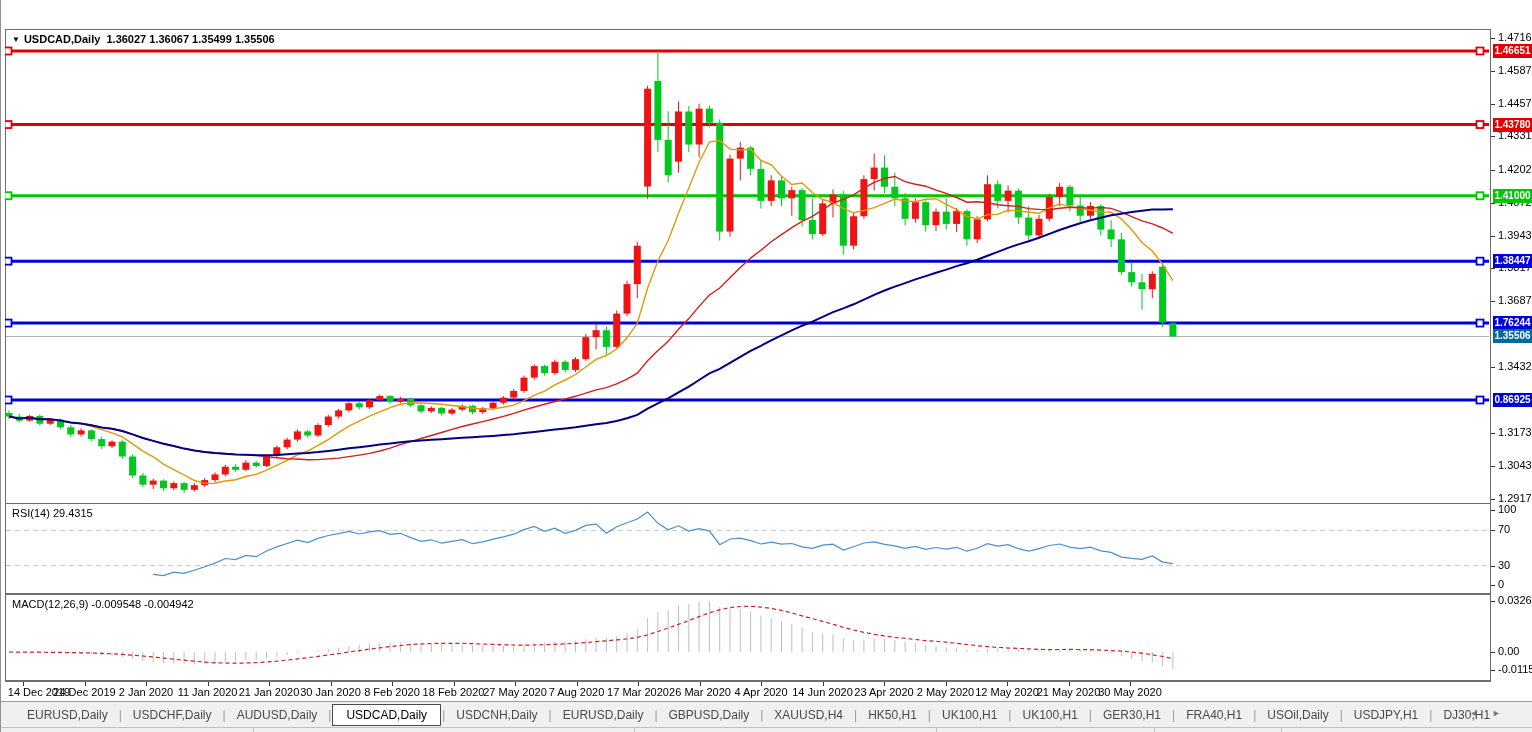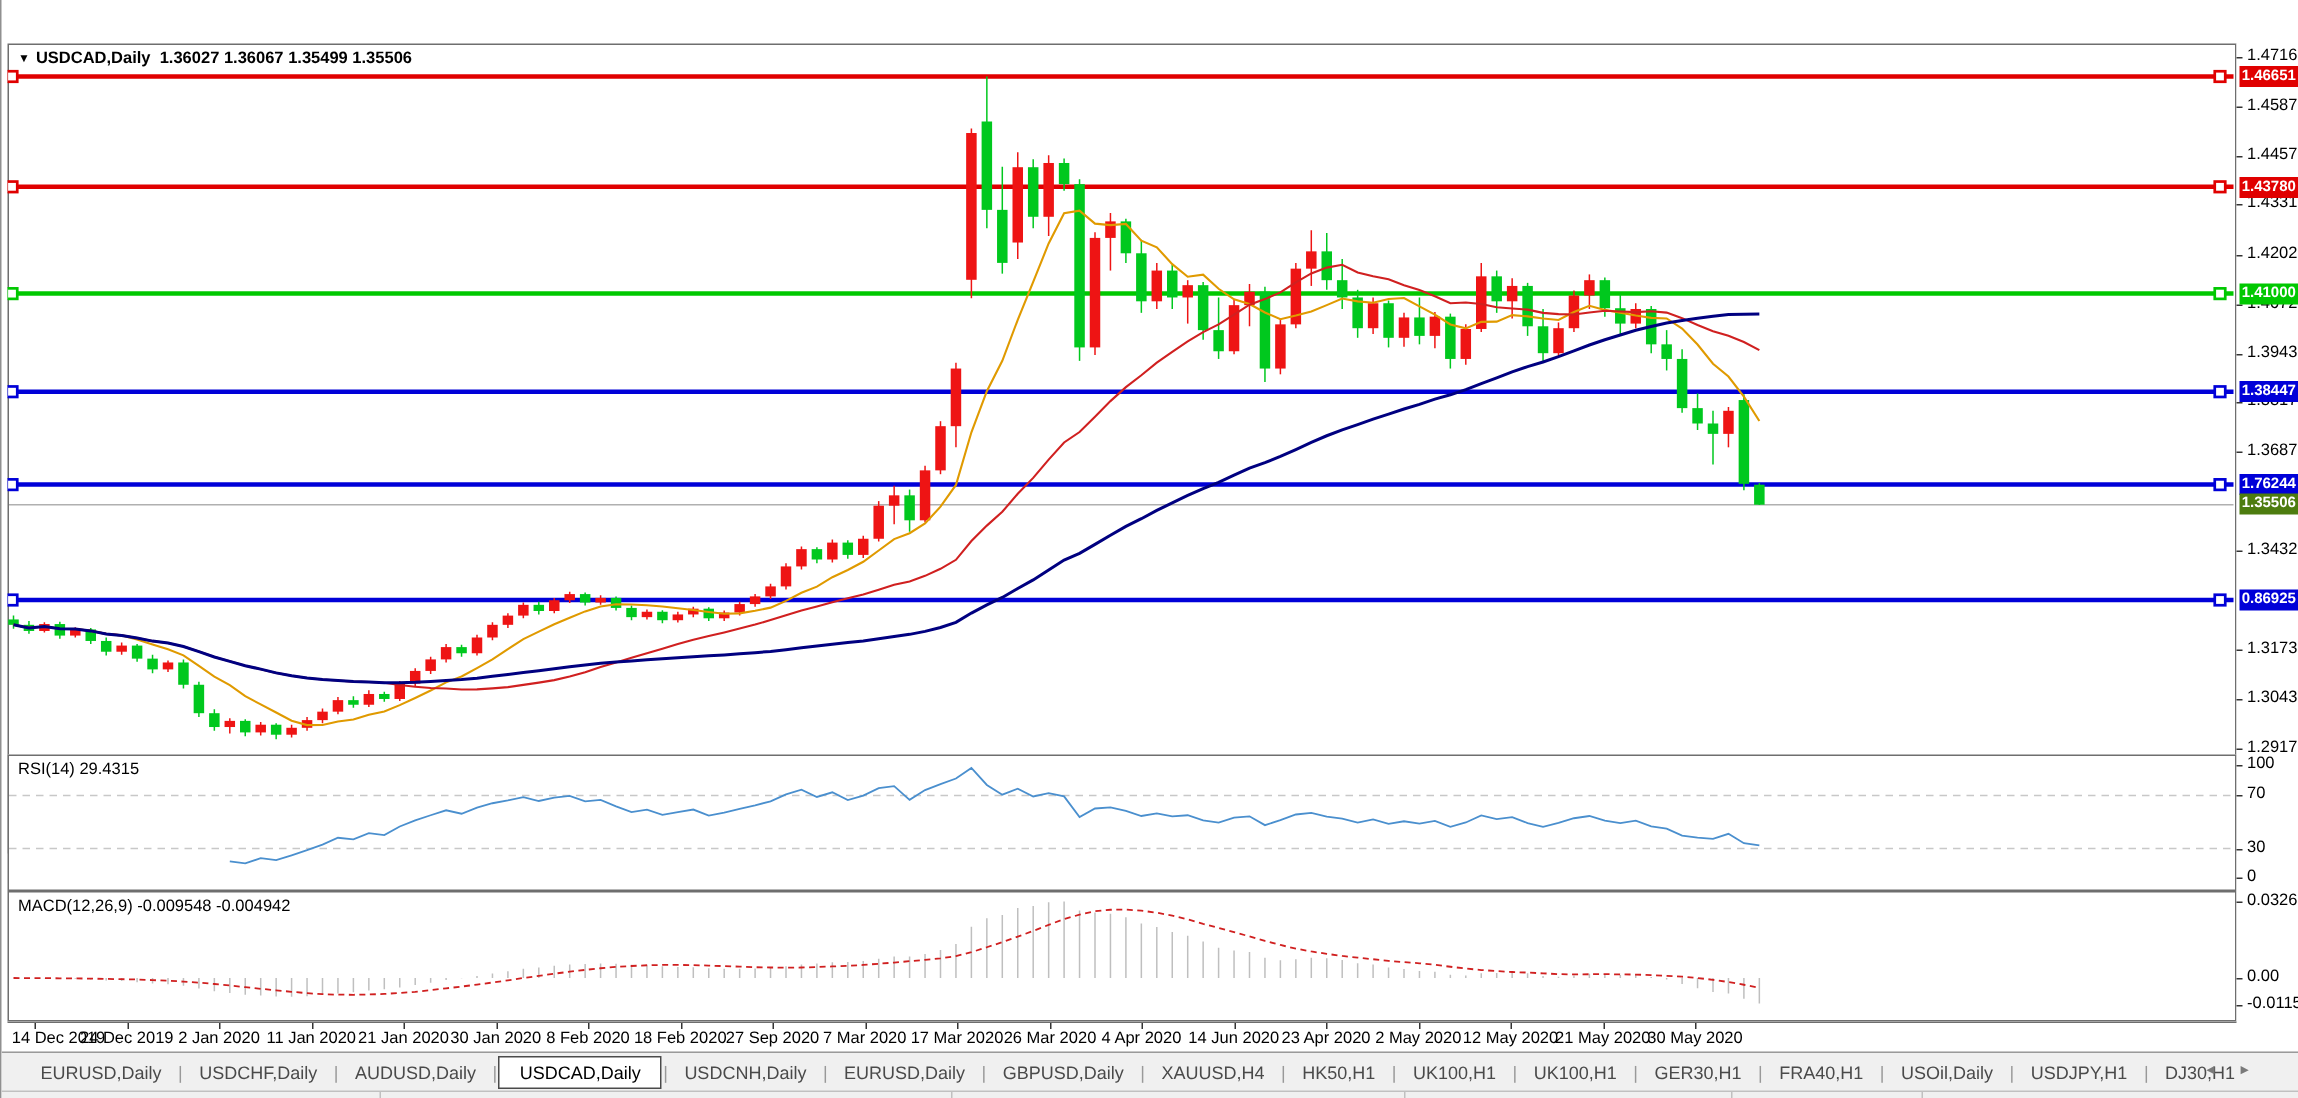--- a/index.html
+++ b/index.html
@@ -474,43 +474,43 @@
       <div class="axtick" style="top:623px"></div>
       <div class="axlabel" style="top:616px">0.00</div>
       <div class="axtick" style="top:641px"></div>
       <div class="axlabel" style="top:634px">-0.011558</div>
       <div class="pbadge" style="top:15px;background:#e00000">1.46651</div>
       <div class="pbadge" style="top:88.53995901639348px;background:#e00000">1.43780</div>
       <div class="pbadge" style="top:159.74897540983622px;background:#00c800">1.41000</div>
       <div class="pbadge" style="top:225.14344262295054px;background:#0000d8">1.38447</div>
       <div class="pbadge" style="top:287.07991803278685px;background:#0000d8">1.76244</div>
       <div class="pbadge" style="top:364.00102459016387px;background:#0000d8">0.86925</div>
-      <div class="pbadge" style="top:300.4764344262296px;background:#4d7c0f">1.35506</div>
+      <div class="pbadge" style="top:300.4764344262296px;background:#0369a1">1.35506</div>
     </div>
   <div id="x-axis">
       <div class="xtick" style="left:18px"></div>
       <div class="xlab" style="left:34px">14 Dec 2019</div>
       <div class="xtick" style="left:79.5px"></div>
       <div class="xlab" style="left:79.5px">24 Dec 2019</div>
       <div class="xtick" style="left:141px"></div>
       <div class="xlab" style="left:141px">2 Jan 2020</div>
       <div class="xtick" style="left:202.5px"></div>
       <div class="xlab" style="left:202.5px">11 Jan 2020</div>
       <div class="xtick" style="left:264px"></div>
       <div class="xlab" style="left:264px">21 Jan 2020</div>
       <div class="xtick" style="left:325.5px"></div>
       <div class="xlab" style="left:325.5px">30 Jan 2020</div>
       <div class="xtick" style="left:387px"></div>
       <div class="xlab" style="left:387px">8 Feb 2020</div>
       <div class="xtick" style="left:448.5px"></div>
       <div class="xlab" style="left:448.5px">18 Feb 2020</div>
       <div class="xtick" style="left:510px"></div>
-      <div class="xlab" style="left:510px">27 Sep 2020</div>
+      <div class="xlab" style="left:510px">27 May 2020</div>
       <div class="xtick" style="left:571.5px"></div>
-      <div class="xlab" style="left:571.5px">7 Mar 2020</div>
+      <div class="xlab" style="left:571.5px">7 Aug 2020</div>
       <div class="xtick" style="left:633px"></div>
       <div class="xlab" style="left:633px">17 Mar 2020</div>
       <div class="xtick" style="left:694.5px"></div>
       <div class="xlab" style="left:695px">26 Mar 2020</div>
       <div class="xtick" style="left:756px"></div>
       <div class="xlab" style="left:756px">4 Apr 2020</div>
       <div class="xtick" style="left:817.5px"></div>
       <div class="xlab" style="left:817.5px">14 Jun 2020</div>
       <div class="xtick" style="left:879px"></div>
       <div class="xlab" style="left:879px">23 Apr 2020</div>

